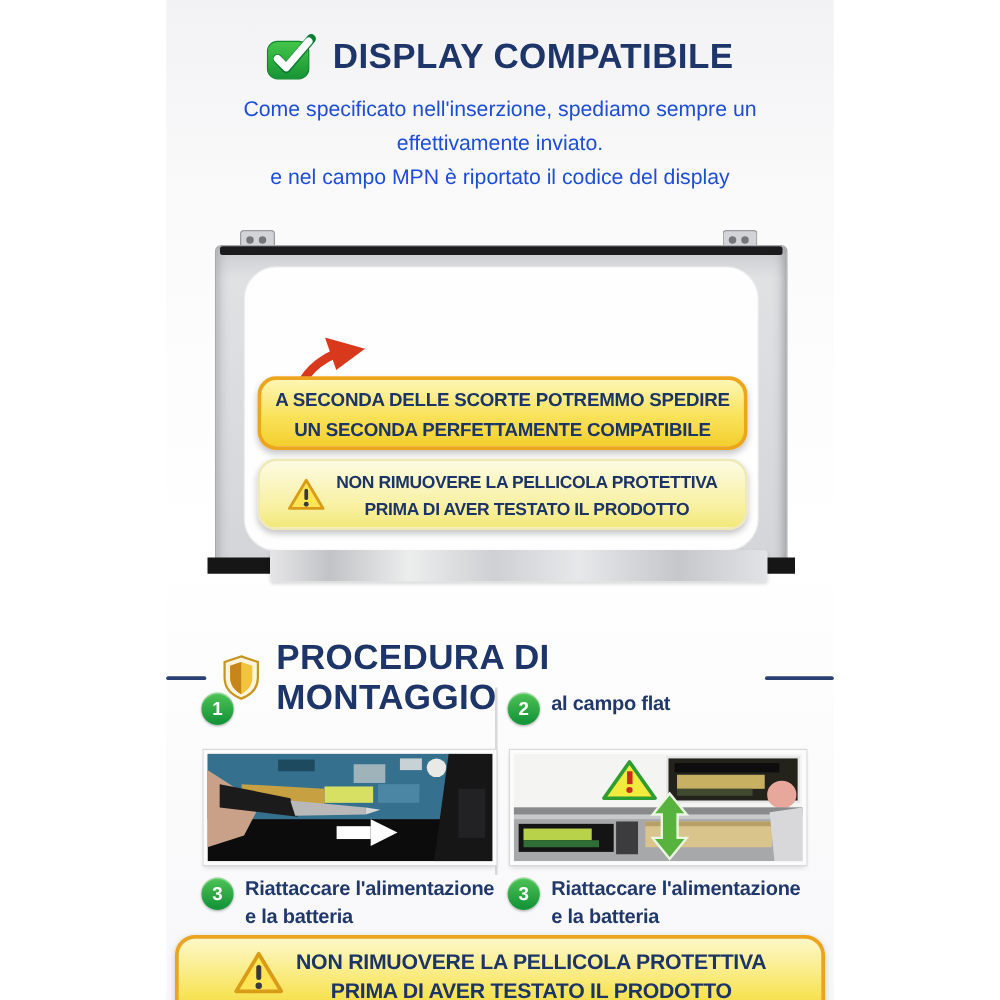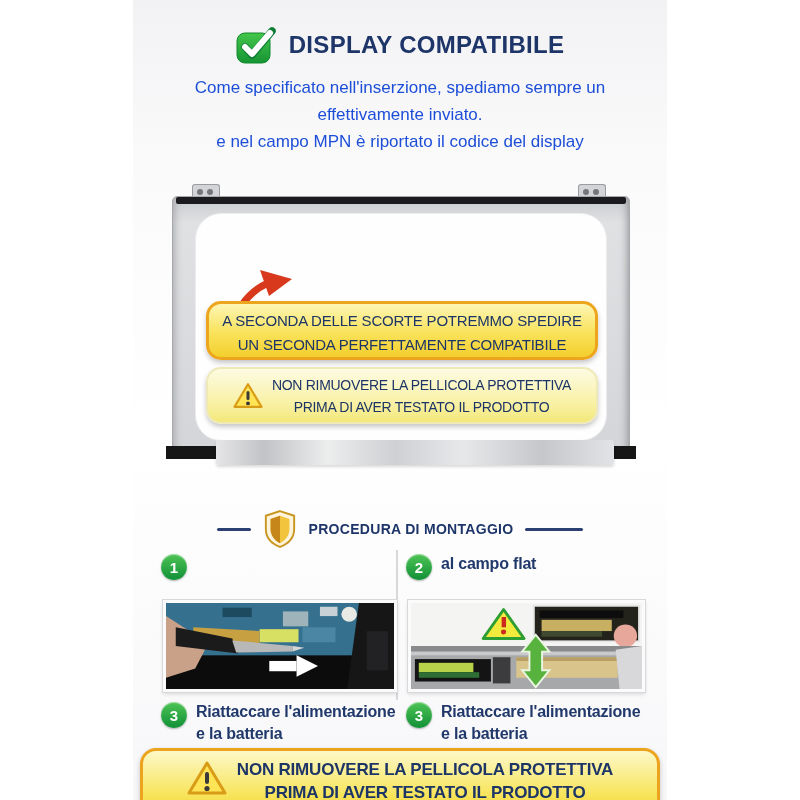--- a/index.html
+++ b/index.html
@@ -3,21 +3,21 @@
 <meta charset="utf-8">
 <style>
   html,body{margin:0;padding:0;}
   .page{position:relative;width:800px;height:800px;background:#ffffff;overflow:hidden;
         font-family:"Liberation Sans",sans-serif;color:#21386b;}
   .col{position:absolute;left:133px;top:0;width:534px;height:800px;
        background:linear-gradient(180deg,#f2f2f4 0%,#fafafb 20%,#ffffff 55%,#f7f7f9 100%);}
 
   
   .hdr{position:absolute;left:133px;top:26px;width:534px;display:flex;align-items:center;justify-content:center;gap:13px;}
-  .hdr h1{margin:0;font-size:24px;font-weight:bold;color:#1d3568;letter-spacing:.3px;}
+  .hdr h1{margin:0;font-size:28px;font-weight:bold;color:#1d3568;letter-spacing:.3px;}
   .chk{width:40px;height:38px;display:inline-block;}
 
   
   .intro{position:absolute;left:133px;top:74px;width:534px;text-align:center;
          font-size:17px;line-height:27px;color:#1d4ed8;}
 
   
   .panel{position:absolute;left:172px;top:184px;width:458px;height:298px;}
   .bracket{position:absolute;top:0;width:26px;height:16px;background:#d3d4d7;border:1px solid #9b9c9f;border-bottom:none;border-radius:3px 3px 0 0;}
   .bracket.bl{left:20px;} .bracket.br{right:24px;}
@@ -32,35 +32,35 @@
   .cap{position:absolute;top:249px;width:52px;height:13px;background:#161617;}
   .cap.cl{left:-7px;} .cap.cr{right:-7px;}
   .foil{position:absolute;left:44px;top:256px;width:398px;height:25px;border-radius:3px;
         background:linear-gradient(90deg,#e6e6e8,#c2c3c6 12%,#eceded 28%,#cfd0d3 45%,#e7e8ea 62%,#c6c7ca 82%,#e2e3e6);
         box-shadow:0 2px 3px rgba(0,0,0,.15);}
 
   .redarrow{position:absolute;left:224px;top:270px;width:74px;height:58px;}
 
   
   .ylabel{position:absolute;box-sizing:border-box;border-radius:15px;text-align:center;
-          font-weight:normal;color:#1d3566;box-shadow:0 3px 5px rgba(0,0,0,.22);}
+          font-weight:bold;color:#1d3566;box-shadow:0 3px 5px rgba(0,0,0,.22);}
   .ylabel.stock{left:206px;top:301px;width:392px;height:59px;border:3px solid #eea51e;
           background:linear-gradient(180deg,#fdf6b4 0%,#f9e25a 55%,#f3cf2e 100%);
           font-size:15px;line-height:24px;letter-spacing:-.2px;padding-top:5px;}
   .ylabel.film{left:206px;top:367px;width:392px;height:57px;border:2px solid #efe9b8;
           background:linear-gradient(180deg,#fdfbe2 0%,#f8f0a0 70%,#f3e878 100%);
           display:flex;align-items:center;justify-content:center;gap:9px;
           font-size:14px;line-height:22px;letter-spacing:-.3px;}
   .warn-sm{width:30px;height:27px;flex:none;}
 
   
   .prochdr{position:absolute;left:133px;top:510px;width:534px;display:flex;align-items:center;justify-content:center;gap:12px;}
   .prochdr .bar{height:3px;background:#2a3f72;border-radius:2px;}
   .bar.b1{width:34px;} .bar.b2{width:58px;}
-  .prochdr h2{margin:0;font-size:14px;font-weight:bold;color:#1d3568;letter-spacing:.3px;}
+  .prochdr h2{margin:0;font-size:28px;font-weight:bold;color:#1d3568;letter-spacing:.3px;}
   .shield{width:34px;height:38px;}
 
   
   .vdiv{position:absolute;left:396px;top:550px;width:2px;height:150px;background:#d8d8db;}
   .step{position:absolute;display:flex;align-items:flex-start;gap:9px;}
   .badge{flex:none;width:26px;height:26px;border-radius:50%;margin-top:1px;
          background:linear-gradient(180deg,#4fc455 0%,#17953a 90%);
          color:#fff;font-size:15px;font-weight:bold;display:flex;align-items:center;justify-content:center;
          box-shadow:0 1px 2px rgba(0,0,0,.3), inset 0 1px 1px rgba(255,255,255,.5);}
   .stxt{font-size:16px;line-height:22px;font-weight:bold;color:#21386b;letter-spacing:-.2px;white-space:nowrap;}

